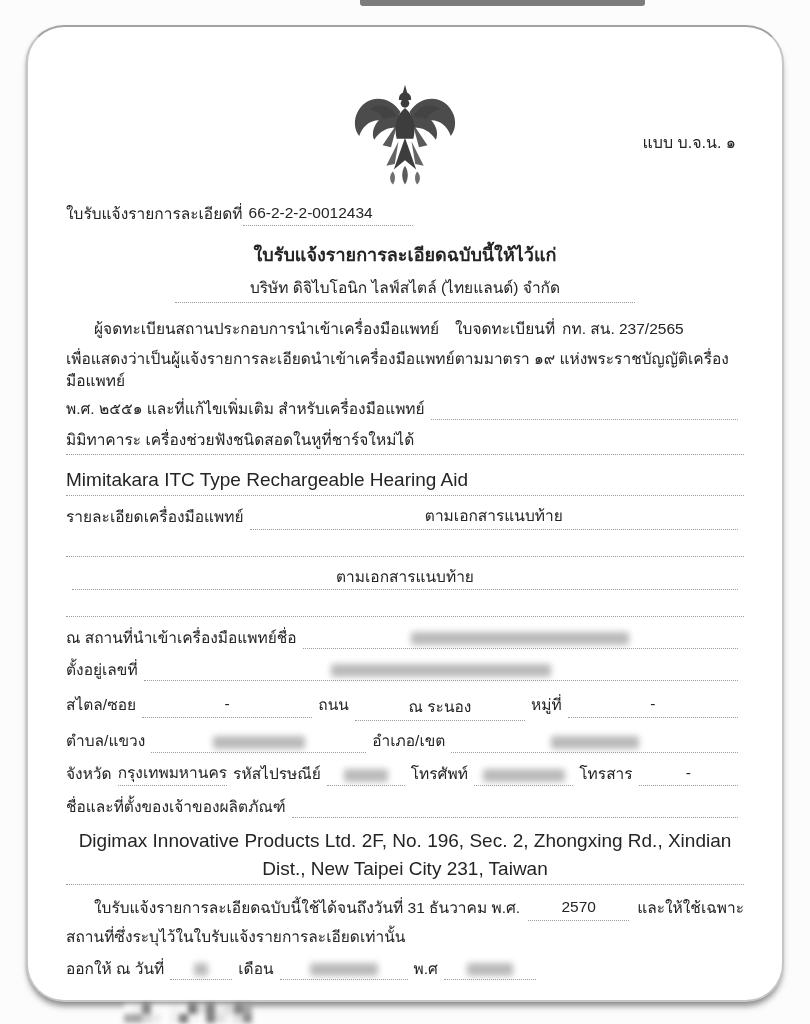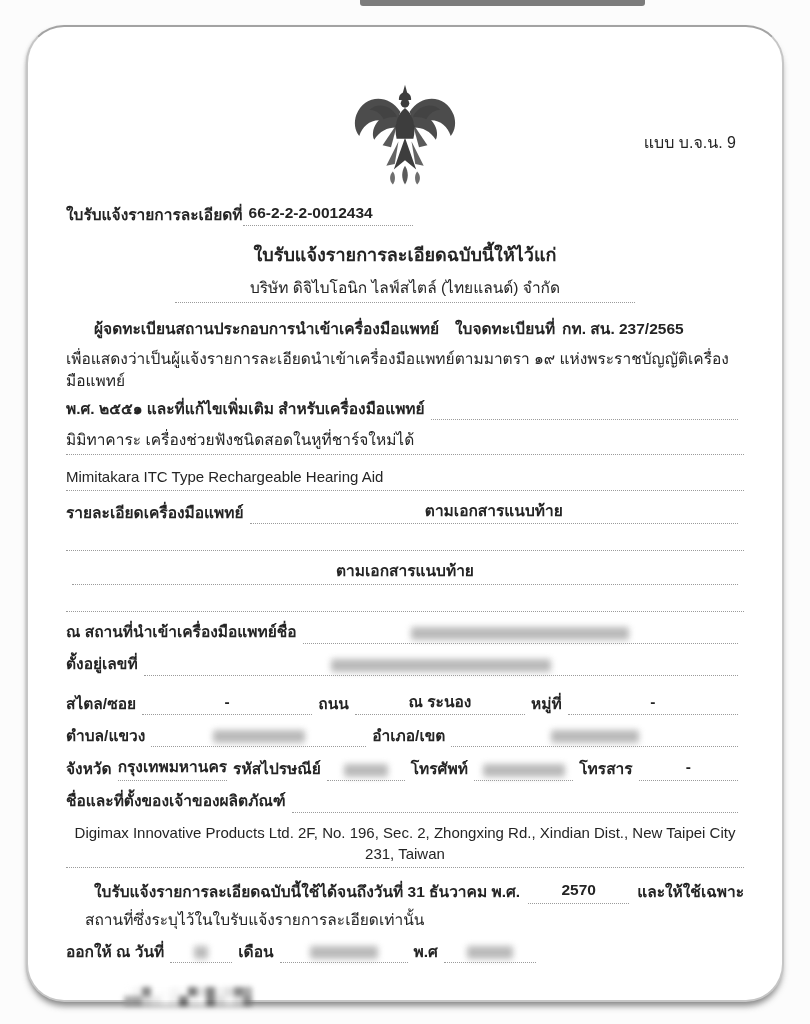--- a/index.html
+++ b/index.html
@@ -16,47 +16,47 @@
   .card{
     position:absolute;left:26px;top:25px;right:26px;bottom:22px;
     background:#ffffff;border-radius:38px;
     border:2px solid #c6c6c6;border-top-color:#a3a3a3;
     box-shadow:0 6px 6px -2px rgba(75,75,75,.65), -2px 0 3px -2px rgba(150,150,150,.5);
   }
   .content{position:relative;height:100%;padding:0 38px;box-sizing:border-box;font-size:15.5px;line-height:1.45;}
   .form-code{position:absolute;top:48px;right:46px;font-size:16px;}
   .emblem{margin-top:56px;display:flex;justify-content:center;}
   .doc-title{text-align:center;font-weight:bold;font-size:20.5px;margin-top:6px;letter-spacing:.2px;}
-  .row{display:flex;align-items:flex-end;margin-top:9px;font-weight:bold;}
+  .row{display:flex;align-items:center;margin-top:9px;}
   .receipt-row{margin-top:13px;}
   .lbl{white-space:nowrap;}
   .dotval{border-bottom:1px dotted #9b9b9b;padding:0 14px 1px 6px;min-width:150px;}
   .h2{text-align:center;font-weight:bold;font-size:18px;margin-top:16px;}
   .company-line{width:460px;margin:8px auto 0;text-align:center;border-bottom:1px dotted #9b9b9b;padding-bottom:3px;}
   .indent{padding-left:28px;}
   .fill{flex:1;border-bottom:1px dotted #9b9b9b;display:flex;justify-content:center;align-items:flex-end;min-height:21px;padding-bottom:1px;margin-left:6px;margin-right:6px;}
   .fullline{border-bottom:1px dotted #9b9b9b;padding-bottom:2px;margin-top:9px;}
   .blankline{border-bottom:1px dotted #9b9b9b;height:17px;margin-top:9px;}
-  .en{font-size:15px;}
+  .en{font-size:19px;}
   .redact{display:inline-block;height:13px;background:#aeaeae;border-radius:2px;filter:blur(3px);opacity:.85;margin-bottom:2px;}
   .yearfill{width:165px;border-bottom:1px dotted #9b9b9b;text-align:center;margin:0 8px;padding-bottom:1px;}
   .bottom-block{position:relative;height:190px;margin-top:14px;}
   .qr{position:absolute;left:58px;top:10px;width:128px;height:122px;display:grid;grid-template-columns:repeat(14,1fr);grid-template-rows:repeat(13,1fr);filter:blur(2.6px);opacity:.8;}
   .sig-block{margin-left:340px;padding-top:26px;width:372px;}
   .spacer-nofill{flex:0.55;}
 </style>
 </head>
 <body>
 
 <div class="top-bar"></div>
 
 <div class="card">
   <div class="content">
 
-    <div class="form-code">แบบ บ.จ.น. 9</div>
+    <div class="form-code">แบบ บ.จ.น. ๑</div>
 
     <div class="emblem">
       <svg width="112" height="106" viewBox="0 0 120 112" aria-hidden="true">
         <g fill="#3d3d3d">
           <path d="M60 1 L63 12 L57 12 Z"></path>
           <path d="M60 9 C55.5 9 53 13 53.5 17.5 L66.5 17.5 C67 13 64.5 9 60 9 Z"></path>
           <circle cx="60" cy="21" r="4.6"></circle>
           <path d="M55 30 C42 10 16 12 8 33 C5 41 6 50 11 56 C14 46 22 39 32 39 C26 45 24 54 27 60 C33 51 41 47 50 47 Z" opacity="0.92"></path>
           <path d="M65 30 C78 10 104 12 112 33 C115 41 114 50 109 56 C106 46 98 39 88 39 C94 45 96 54 93 60 C87 51 79 47 70 47 Z" opacity="0.92"></path>
           <path d="M51 34 C44 22 30 20 22 28 C28 28 34 32 37 38 C42 36 47 35 51 36 Z" opacity="0.55"></path>
@@ -186,21 +186,21 @@
     <div class="fullline en" style="text-align:center;">Digimax Innovative Products Ltd. 2F, No. 196, Sec. 2, Zhongxing Rd., Xindian Dist., New Taipei City 231, Taiwan</div>
 
     <div class="row" style="margin-top:11px;">
       <span class="lbl indent">ใบรับแจ้งรายการละเอียดฉบับนี้ใช้ได้จนถึงวันที่ 31 ธันวาคม  พ.ศ.</span>
       <span class="yearfill">
         <span>2570</span>
       </span>
       <span class="lbl">และให้ใช้เฉพาะ</span>
     </div>
 
-    <div style="margin-top:5px;margin-left:19px;">สถานที่ซึ่งระบุไว้ในใบรับแจ้งรายการละเอียดเท่านั้น</div>
+    <div style="margin-top:5px;">สถานที่ซึ่งระบุไว้ในใบรับแจ้งรายการละเอียดเท่านั้น</div>
 
     <div class="row">
       <span class="lbl">ออกให้ ณ วันที่</span>
       <span class="fill" style="max-width:62px;">
         <span class="redact" style="width:14px;"></span>
       </span>
       <span class="lbl">เดือน</span>
       <span class="fill" style="max-width:128px;">
         <span class="redact" style="width:68px;"></span>
       </span>

